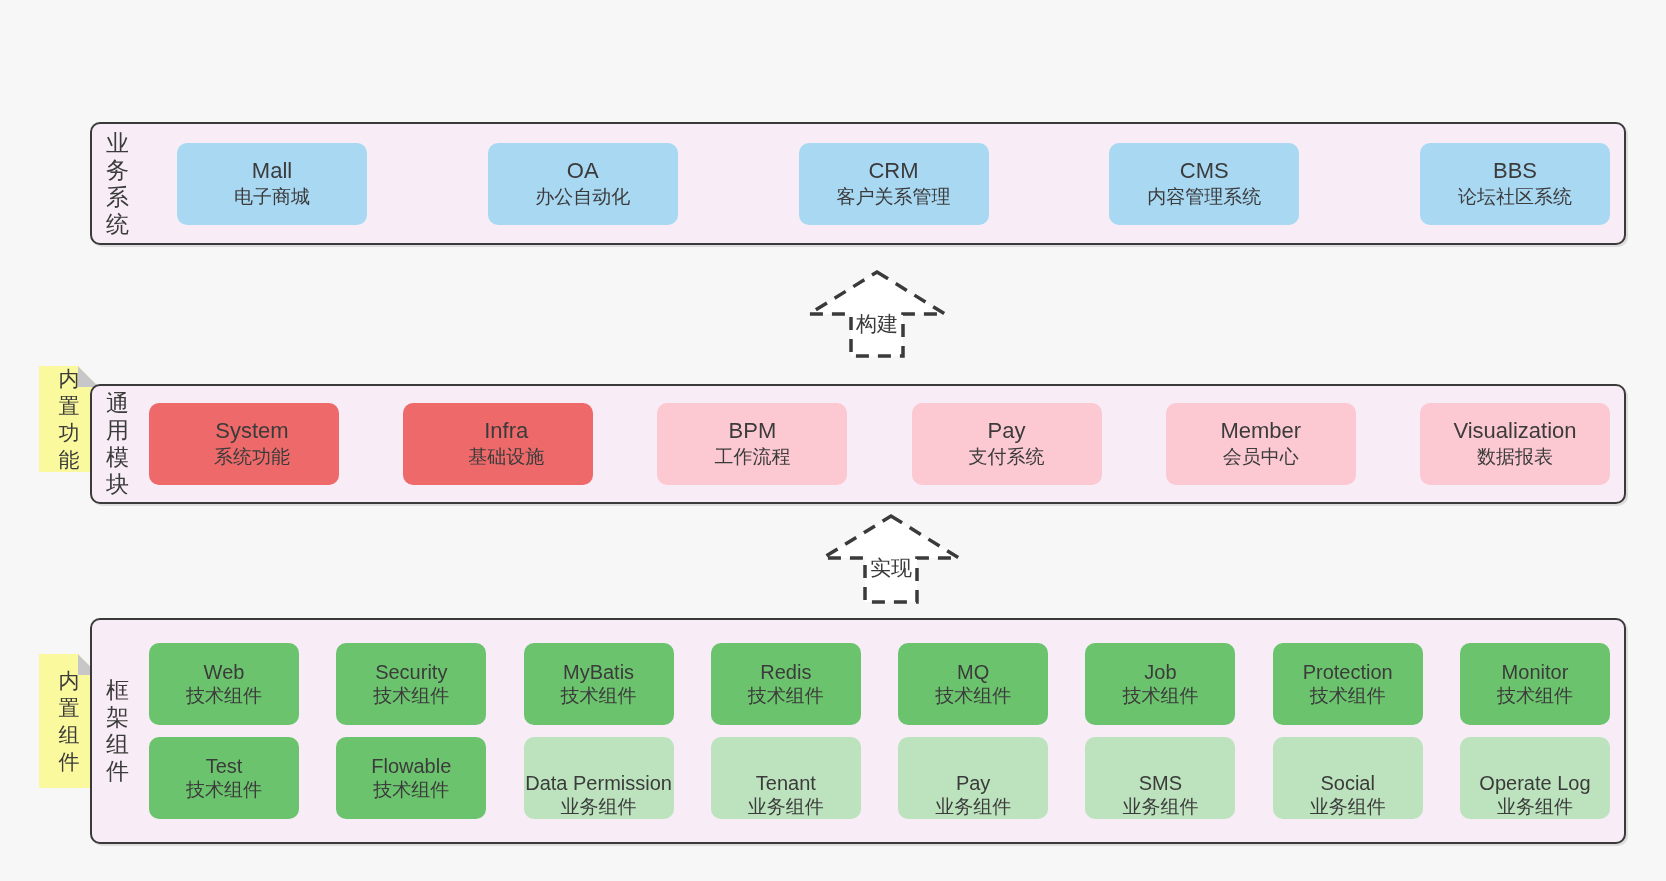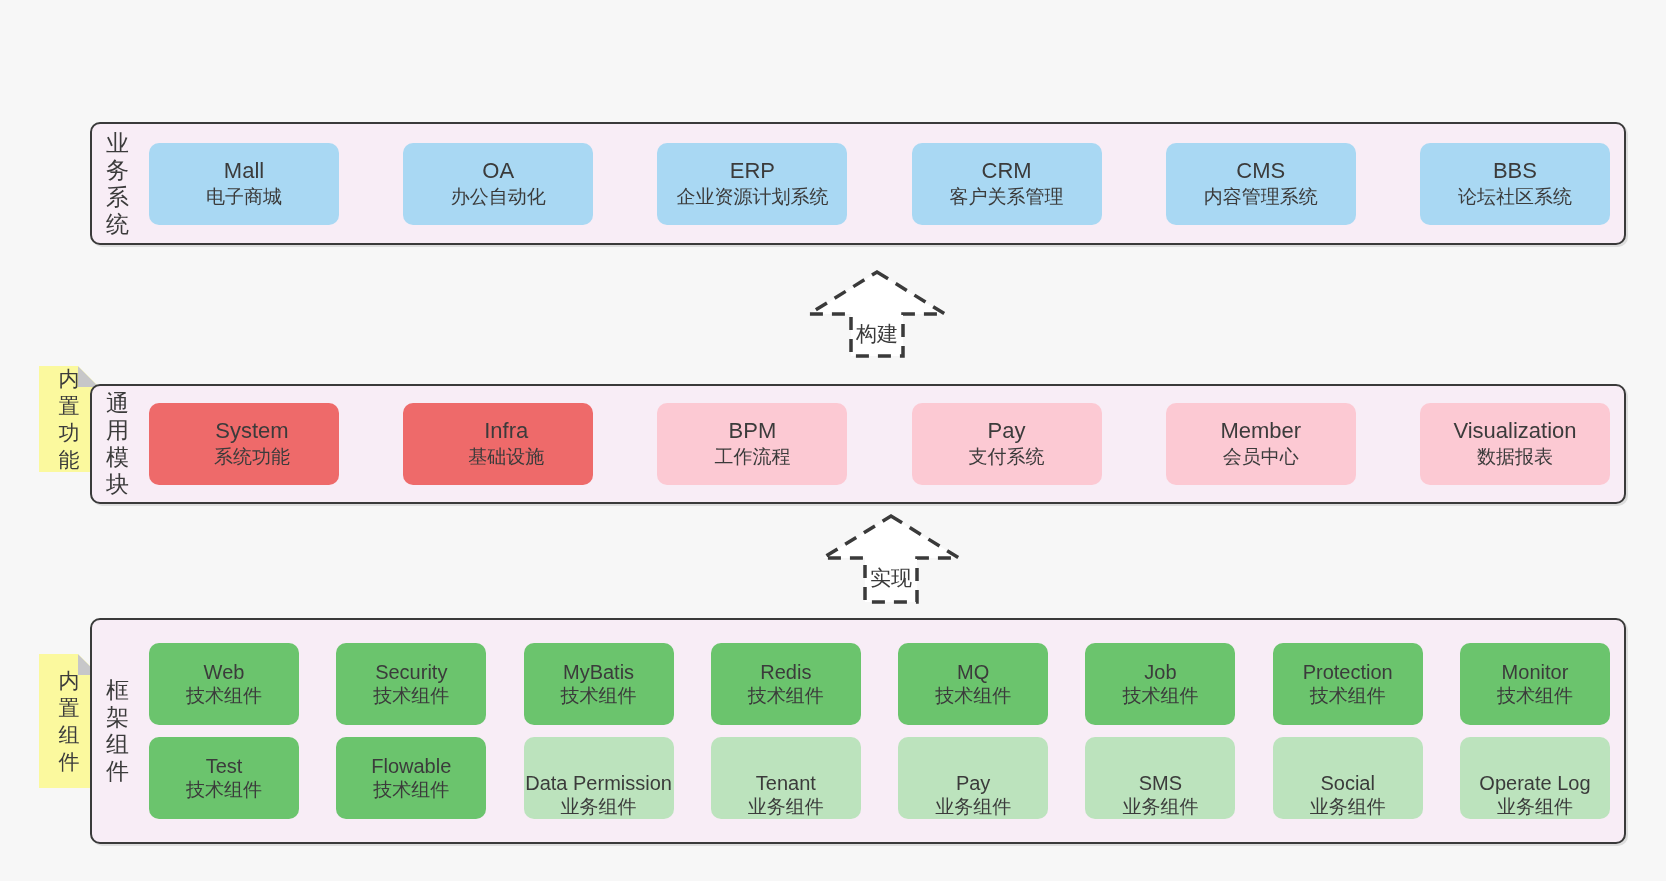--- a/index.html
+++ b/index.html
@@ -71,42 +71,38 @@
     width:24px; font-size:21px; line-height:27px;
     word-break:break-all; text-align:center; color:var(--text);
   }
   .arrow{position:absolute; z-index:0;}
   .arrow svg{width:100%; height:100%; display:block; overflow:visible;}
   .arrow path{
     fill:var(--arrow-fill); stroke:var(--band-border);
     stroke-width:3.5; stroke-dasharray:13 9; stroke-linejoin:miter;
   }
   .arrow-label{
-    position:absolute; top:50px; left:50%; transform:translateX(-50%);
+    position:absolute; top:40px; left:50%; transform:translateX(-50%);
     background:var(--arrow-fill); padding:0 3px;
     font-size:21px; color:var(--text); white-space:nowrap;
   }
 </style>
 </head>
 <body>
 
-<div class="band" style="top:122px;height:123px;">
+<div class="band" style="top:122px;height:123px;gap:28px;">
   <div class="band-label">业务系统</div>
   <div class="band-row">
     <div class="box v-blue">
       <div class="box-title">Mall</div>
       <div class="box-sub">电子商城</div>
     </div>
     <div class="box v-blue">
       <div class="box-title">OA</div>
       <div class="box-sub">办公自动化</div>
-    </div>
-    <div class="box v-blue">
-      <div class="box-title">ERP</div>
-      <div class="box-sub">企业资源计划系统</div>
     </div>
     <div class="box v-blue">
       <div class="box-title">CRM</div>
       <div class="box-sub">客户关系管理</div>
     </div>
     <div class="box v-blue">
       <div class="box-title">CMS</div>
       <div class="box-sub">内容管理系统</div>
     </div>
     <div class="box v-blue">

